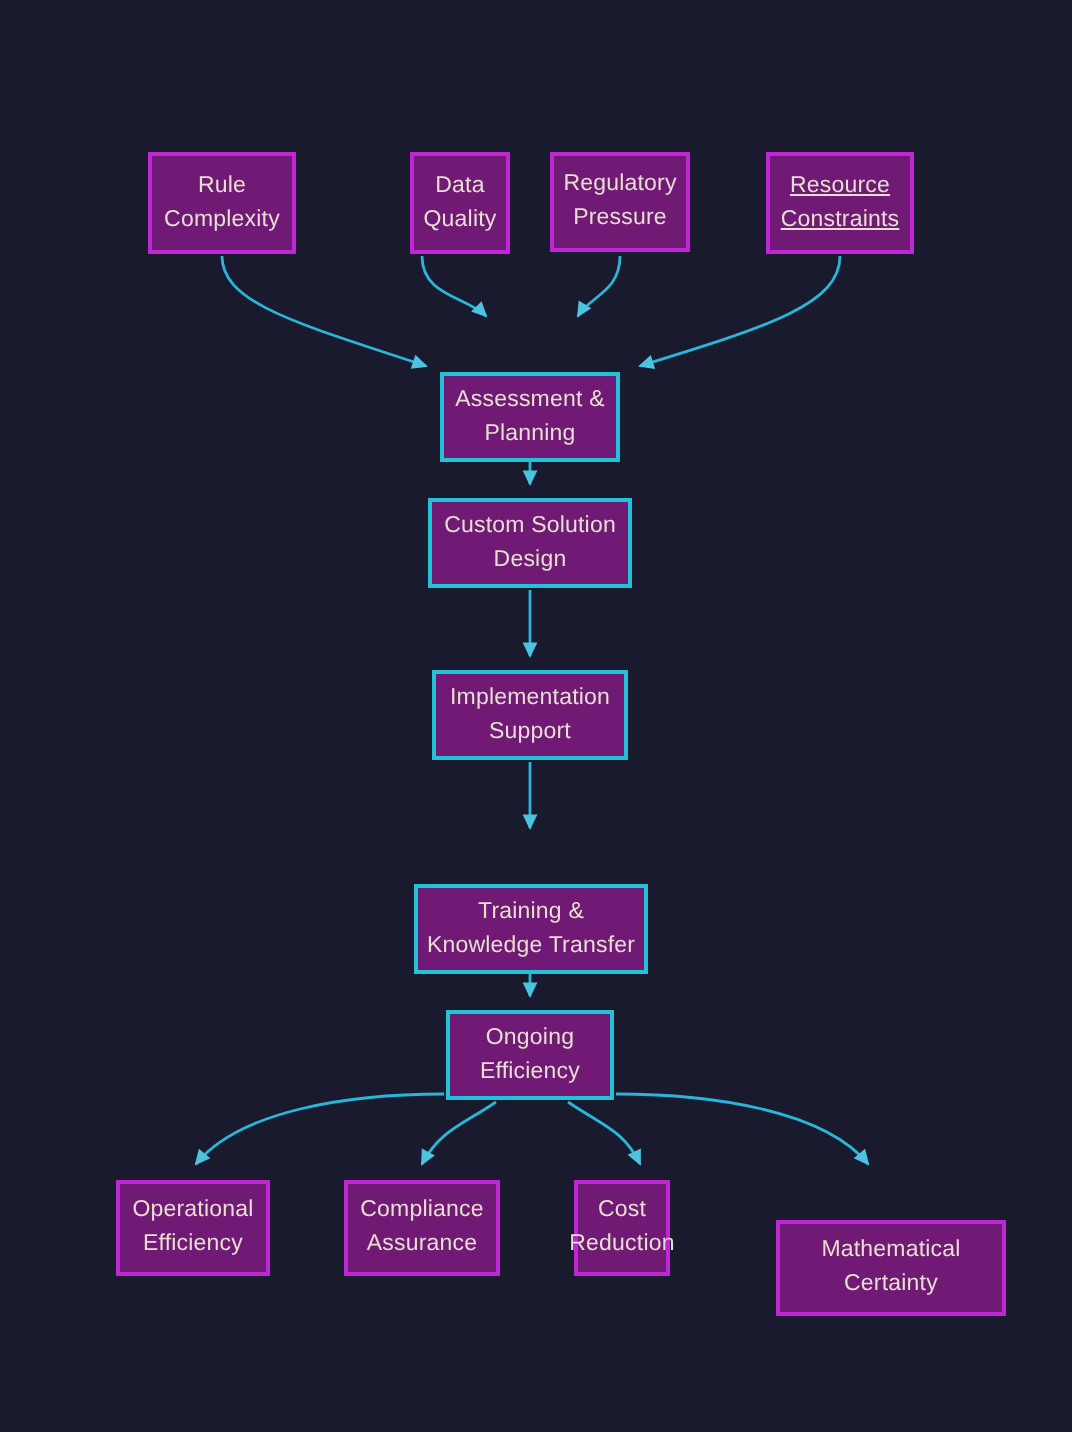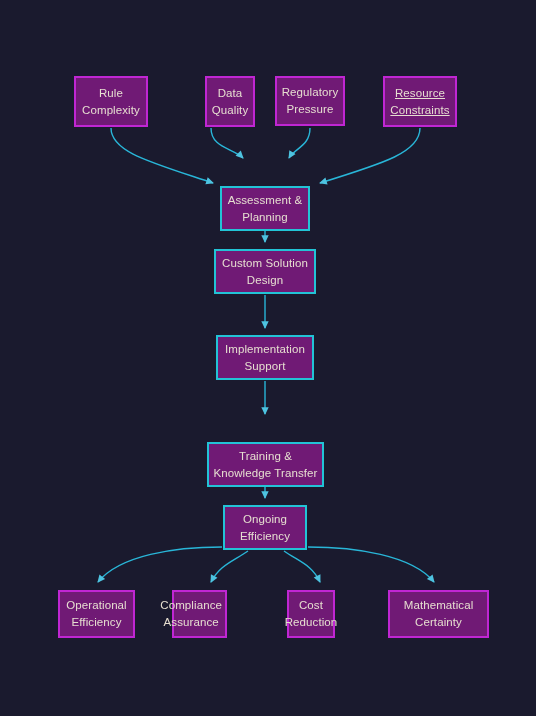--- a/index.html
+++ b/index.html
@@ -108,27 +108,27 @@
 Knowledge Transfer</span>
       </div>
       <div class="node accent-cyan" style="left: 223px; top: 505px; width: 84px; height: 45px;">
         <span class="node-label">Ongoing
 Efficiency</span>
       </div>
       <div class="node accent-magenta" style="left: 58px; top: 590px; width: 77px; height: 48px;">
         <span class="node-label">Operational
 Efficiency</span>
       </div>
-      <div class="node accent-magenta" style="left: 172px; top: 590px; width: 55px; height: 48px; justify-content: flex-end;">
+      <div class="node accent-magenta" style="left: 172px; top: 590px; width: 78px; height: 48px;">
         <span class="node-label">Compliance
 Assurance</span>
       </div>
       <div class="node accent-magenta" style="left: 287px; top: 590px; width: 48px; height: 48px;">
         <span class="node-label">Cost
 Reduction</span>
       </div>
-      <div class="node accent-magenta" style="left: 388px; top: 590px; width: 101px; height: 48px;">
+      <div class="node accent-magenta" style="left: 388px; top: 610px; width: 115px; height: 48px;">
         <span class="node-label">Mathematical
 Certainty</span>
       </div>
     </div>
 
 </div>
 
 </body></html>

